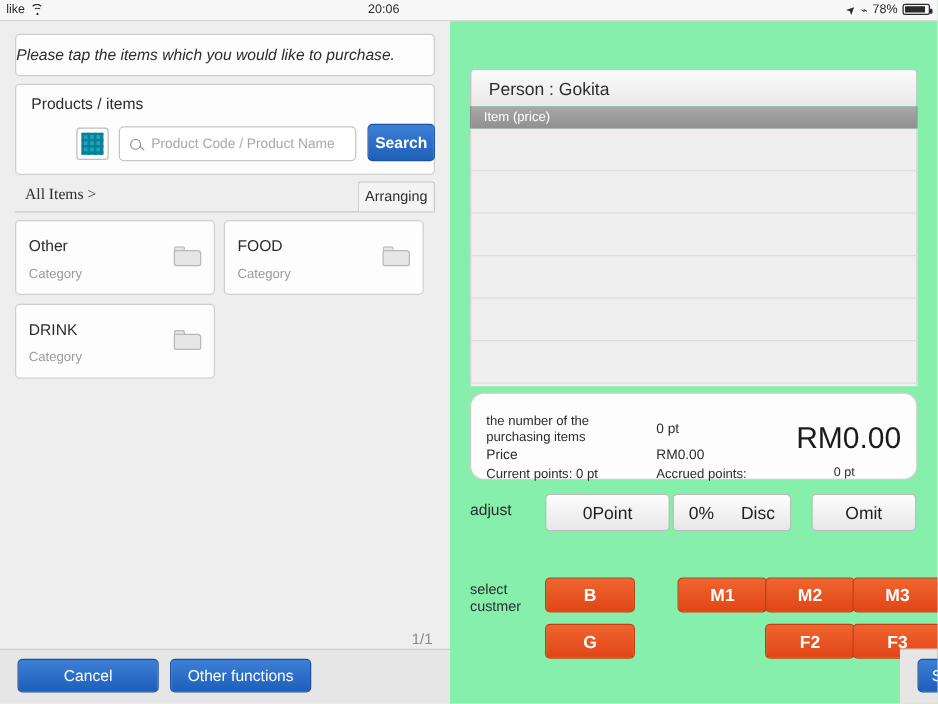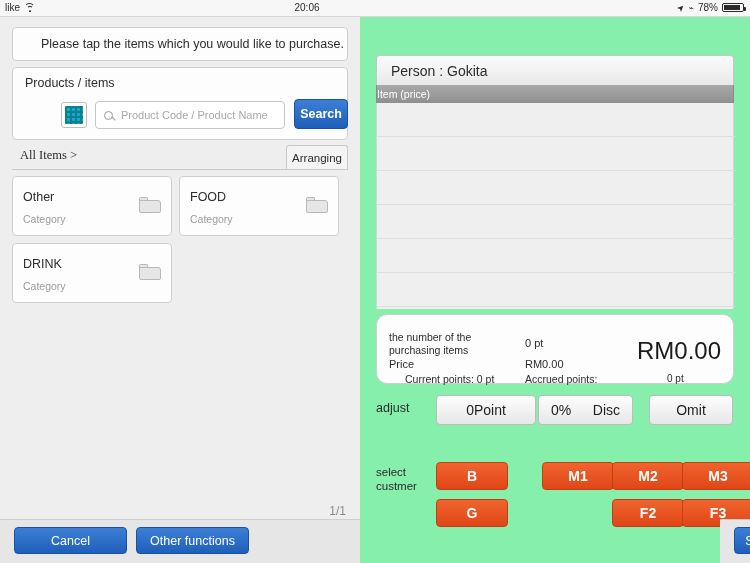--- a/index.html
+++ b/index.html
@@ -34,21 +34,21 @@
   .batt i { position: absolute; left: 1px; top: 1px; bottom: 1px; width: 78%; background: #2b2b2b; display: block; }
 
   
   .left-panel { position: absolute; left: 0; top: 17px; width: 360px; height: 546px; background: #efeeee; }
   .right-panel { position: absolute; left: 360px; top: 17px; width: 390px; height: 546px; background: #86efac; }
   .divider { position: absolute; left: 360px; top: 17px; width: 1px; height: 546px; background: #d8d8d8; }
 
   
   .prompt { position: absolute; left: 12px; top: 10px; width: 336px; height: 34px;
     background: #fdfdfd; border: 1px solid #cfcfcf; border-radius: 4px;
-    font-size: 12.5px; color: #2c2c2c; display: flex; align-items: center; padding-left: 28px; }
+    font-size: 12.5px; color: #2c2c2c; display: flex; align-items: center; padding-left: 0; font-style: italic; }
 
   .products-box { position: absolute; left: 12px; top: 50px; width: 336px; height: 73px;
     background: #fdfdfd; border: 1px solid #cfcfcf; border-radius: 4px; }
   .products-title { position: absolute; left: 12px; top: 8px; font-size: 12.5px; color: #2c2c2c; }
   .qr-btn { position: absolute; left: 48px; top: 34px; width: 26px; height: 26px; background: #ffffff;
     border: 1px solid #bdbdbd; border-radius: 3px; display: flex; align-items: center; justify-content: center; }
   .qr-glyph { width: 18px; height: 18px; background: #17a9c4; position: relative; border-radius: 1px;
     background-image:
       linear-gradient(#0d7f95 2px, transparent 2px),
       linear-gradient(90deg, #0d7f95 2px, transparent 2px);
@@ -91,32 +91,32 @@
   .cancel-btn { position: absolute; left: 14px; top: 7px; width: 113px; height: 27px; }
   .otherfn-btn { position: absolute; left: 136px; top: 7px; width: 113px; height: 27px; }
 
   
   .person-header { position: absolute; left: 16px; top: 38px; width: 358px; height: 30px;
     background: linear-gradient(#fbfbfb, #e9e9e9); border: 1px solid #c6c6c6; border-bottom: none;
     border-radius: 4px 4px 0 0; display: flex; align-items: center; padding-left: 14px;
     font-size: 14px; color: #2c2c2c; }
   .item-price-bar { position: absolute; left: 16px; top: 68px; width: 358px; height: 18px;
     background: linear-gradient(#a9a9a9, #8f8f8f); border-left: 1px solid #8a8a8a; border-right: 1px solid #8a8a8a;
-    display: flex; align-items: center; font-size: 10.5px; color: #ffffff; }
+    display: flex; align-items: center; padding-left: 10px; font-size: 10.5px; color: #ffffff; }
   .item-list { position: absolute; left: 16px; top: 86px; width: 358px; height: 206px;
     background: #efefef; border-left: 1px solid #d4d4d4; border-right: 1px solid #d4d4d4; }
   .item-list .rowline { position: absolute; left: 0; width: 358px; height: 1px; background: #dedede; }
 
   .summary-box { position: absolute; left: 16px; top: 297px; width: 358px; height: 70px;
     background: #fdfdfd; border: 1px solid #cfcfcf; border-radius: 11px; }
   .sum-label-1 { position: absolute; left: 12px; top: 16px; font-size: 10.5px; color: #2c2c2c; line-height: 1.25; width: 95px; }
   .sum-val-1 { position: absolute; left: 148px; top: 22px; font-size: 11px; color: #2c2c2c; }
   .sum-label-2 { position: absolute; left: 12px; top: 43px; font-size: 11px; color: #2c2c2c; }
   .sum-val-2 { position: absolute; left: 148px; top: 43px; font-size: 11px; color: #2c2c2c; }
-  .sum-label-3 { position: absolute; left: 12px; top: 58px; font-size: 10.5px; color: #2c2c2c; margin-left: 16px; }
+  .sum-label-3 { position: absolute; left: 12px; top: 58px; font-size: 10.5px; color: #2c2c2c; }
   .sum-label-4 { position: absolute; left: 148px; top: 58px; font-size: 10.5px; color: #2c2c2c; }
   .sum-val-4 { position: absolute; left: 290px; top: 58px; font-size: 10px; color: #2c2c2c; }
   .total { position: absolute; right: 12px; top: 22px; font-size: 24px; color: #1b1b1b; }
 
   .adjust-label { position: absolute; left: 16px; top: 384px; font-size: 12.5px; color: #2c2c2c; }
   .gbtn { background: linear-gradient(#fdfdfd, #e7e7e7); border: 1px solid #bdbdbd; border-radius: 4px;
     font-size: 14px; color: #1e1e1e; display: flex; align-items: center; justify-content: center; }
   .btn-0point { position: absolute; left: 76px; top: 378px; width: 100px; height: 30px; }
   .btn-disc { position: absolute; left: 178px; top: 378px; width: 95px; height: 30px;
     justify-content: space-between; padding: 0 12px; }

